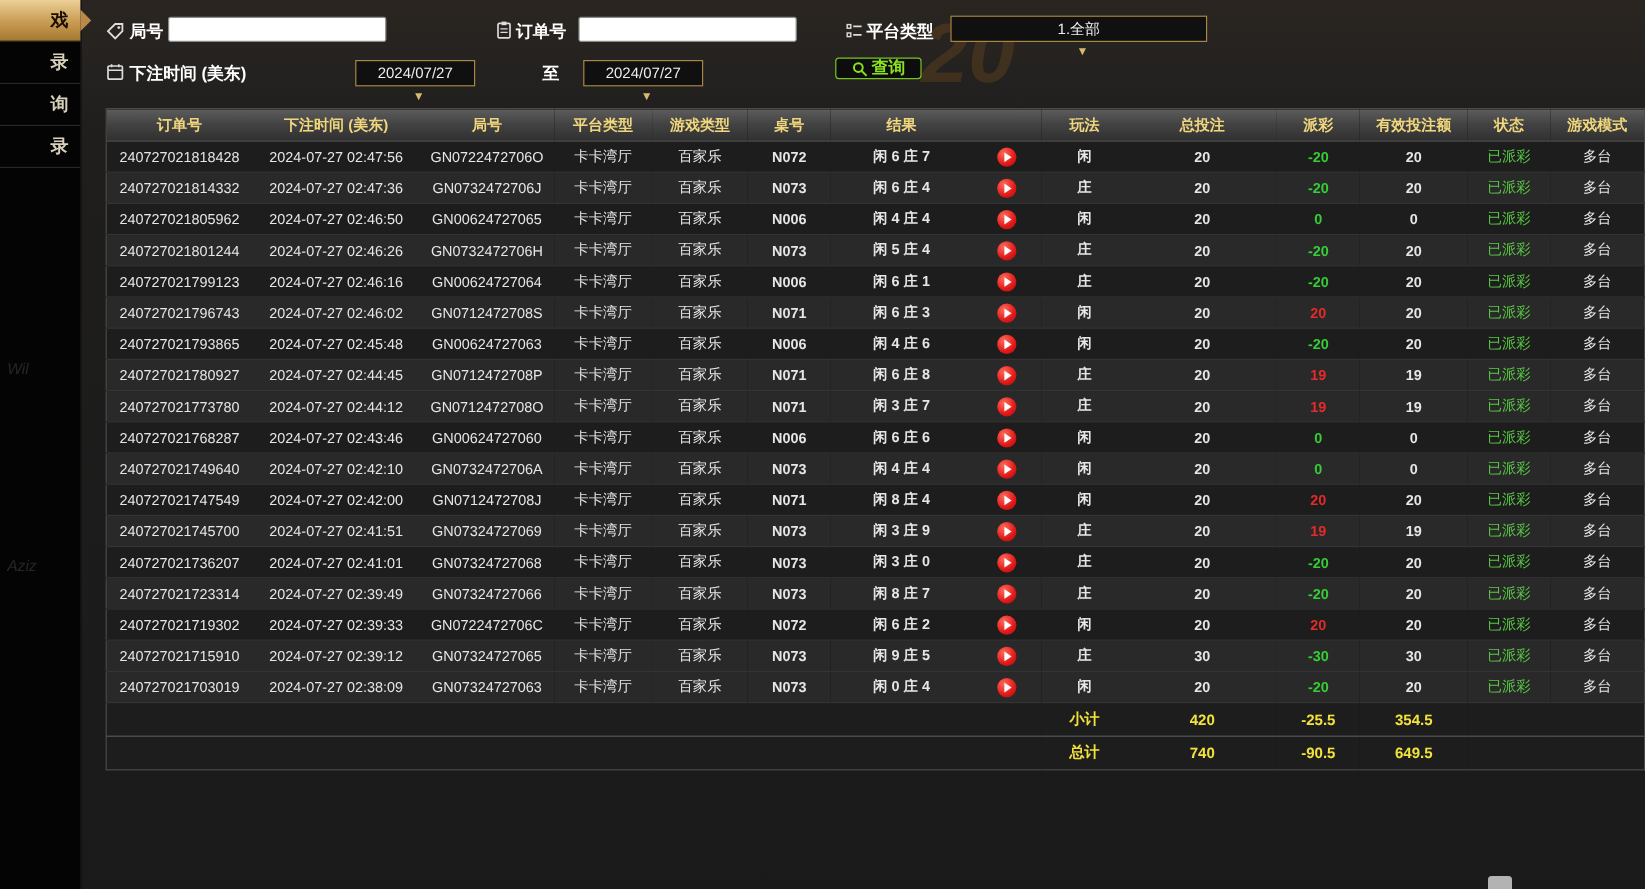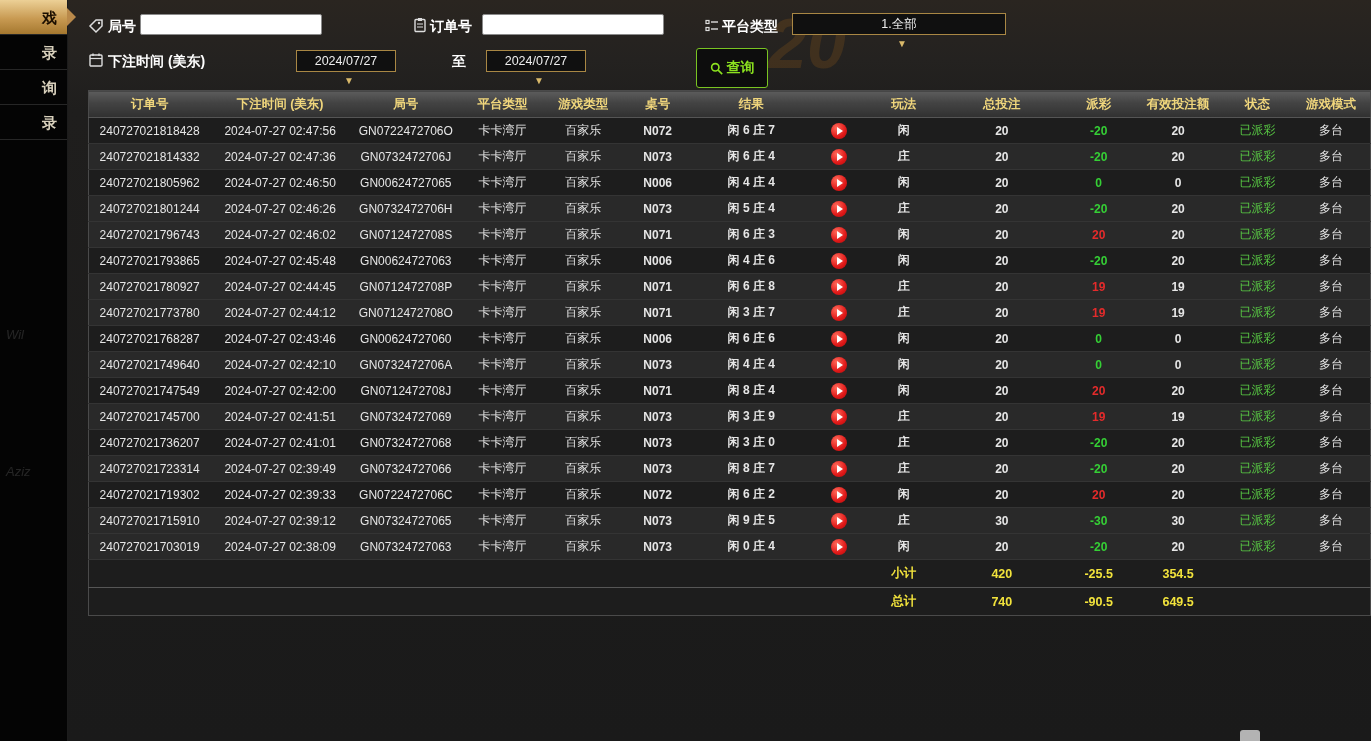--- a/index.html
+++ b/index.html
@@ -26,21 +26,21 @@
   }
   .side-item.active::after {
     content:""; position:absolute; right:-9px; top:50%; margin-top:-9px;
     border-left:9px solid #b9894a;
     border-top:9px solid transparent; border-bottom:9px solid transparent;
   }
   .watermark {
     position:absolute; left:6px; color:rgba(225,225,225,0.15);
     font-size:13px; font-style:italic; pointer-events:none;
   }
-  .wm1 { top:300px;margin-top:27px; } .wm2 { top:464px; }
+  .wm1 { top:300px; } .wm2 { top:464px; }
 
   
   .content {
     position:absolute; left:68px; top:0; right:0; bottom:0;
     background:linear-gradient(180deg,#2a2520 0px,#242220 60px,#1f1e1d 110px,#1a1a1a 100%);
   }
   .bg-num {
     position:absolute; left:700px; top:4px; font-size:70px; font-weight:bold;
     font-style:italic; color:rgba(165,100,25,0.22); pointer-events:none;
   }
@@ -53,21 +53,21 @@
     position:absolute; height:21px; width:182px; border:1px solid #8a8a8a;
     background:#ffffff; border-radius:2px; font-size:12px; padding:0 5px;
   }
   .select {
     position:absolute; height:22px; background:#101010; border:1px solid #a98744;
     color:#eeeeee; font-size:12.5px; line-height:20px; padding:0 7px;
     display:flex; justify-content:space-between; align-items:center; cursor:pointer;flex-direction:column;
   }
   .select .arrow { color:#d9b96a; font-size:10px; margin-left:6px; }
   .search-btn {
-    position:absolute; left:628px; top:48px; height:40px; width:72px;
+    position:absolute; left:628px; top:48px; height:18px; width:72px;
     background:#0d0d0d; border:1px solid #79c422; color:#8be11f;
     font-size:14px; font-weight:bold; border-radius:3px;
     display:flex; align-items:center; justify-content:center; gap:4px; cursor:pointer;
   }
 
   
   .i-tag   { left:20px; top:18px; }
   .l-round { left:40px; top:14px; }
   .in-round{ left:72px; top:14px; }
   .i-clip  { left:344px; top:17px; }
@@ -297,20 +297,36 @@
             <td class="b">N073</td>
             <td class="b">闲 5 庄 4</td>
             <td><span class="play"></span></td>
             <td class="b">庄</td>
             <td class="b">20</td>
             <td class="payout-neg">-20</td>
             <td class="b">20</td>
             <td class="status-cell">已派彩</td>
             <td>多台</td>
           </tr>
+          <tr class="odd">
+            <td>240727021799123</td>
+            <td>2024-07-27 02:46:16</td>
+            <td>GN00624727064</td>
+            <td>卡卡湾厅</td>
+            <td>百家乐</td>
+            <td class="b">N006</td>
+            <td class="b">闲 6 庄 1</td>
+            <td><span class="play"></span></td>
+            <td class="b">庄</td>
+            <td class="b">20</td>
+            <td class="payout-neg">-20</td>
+            <td class="b">20</td>
+            <td class="status-cell">已派彩</td>
+            <td>多台</td>
+          </tr>
           <tr class="even">
             <td>240727021796743</td>
             <td>2024-07-27 02:46:02</td>
             <td>GN0712472708S</td>
             <td>卡卡湾厅</td>
             <td>百家乐</td>
             <td class="b">N071</td>
             <td class="b">闲 6 庄 3</td>
             <td><span class="play"></span></td>
             <td class="b">闲</td>

